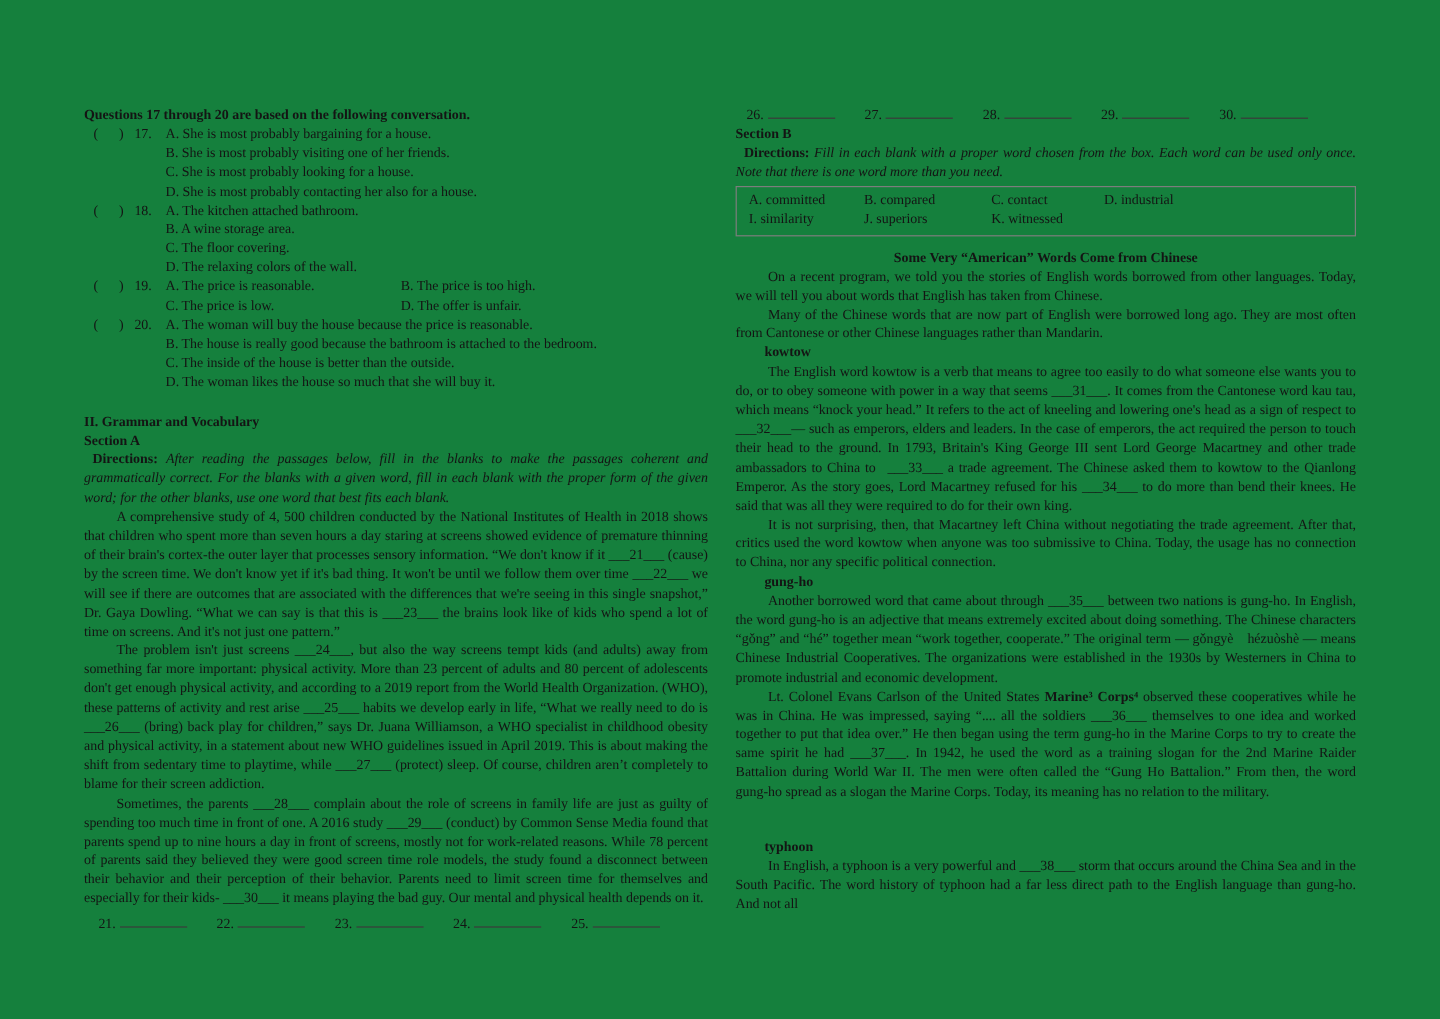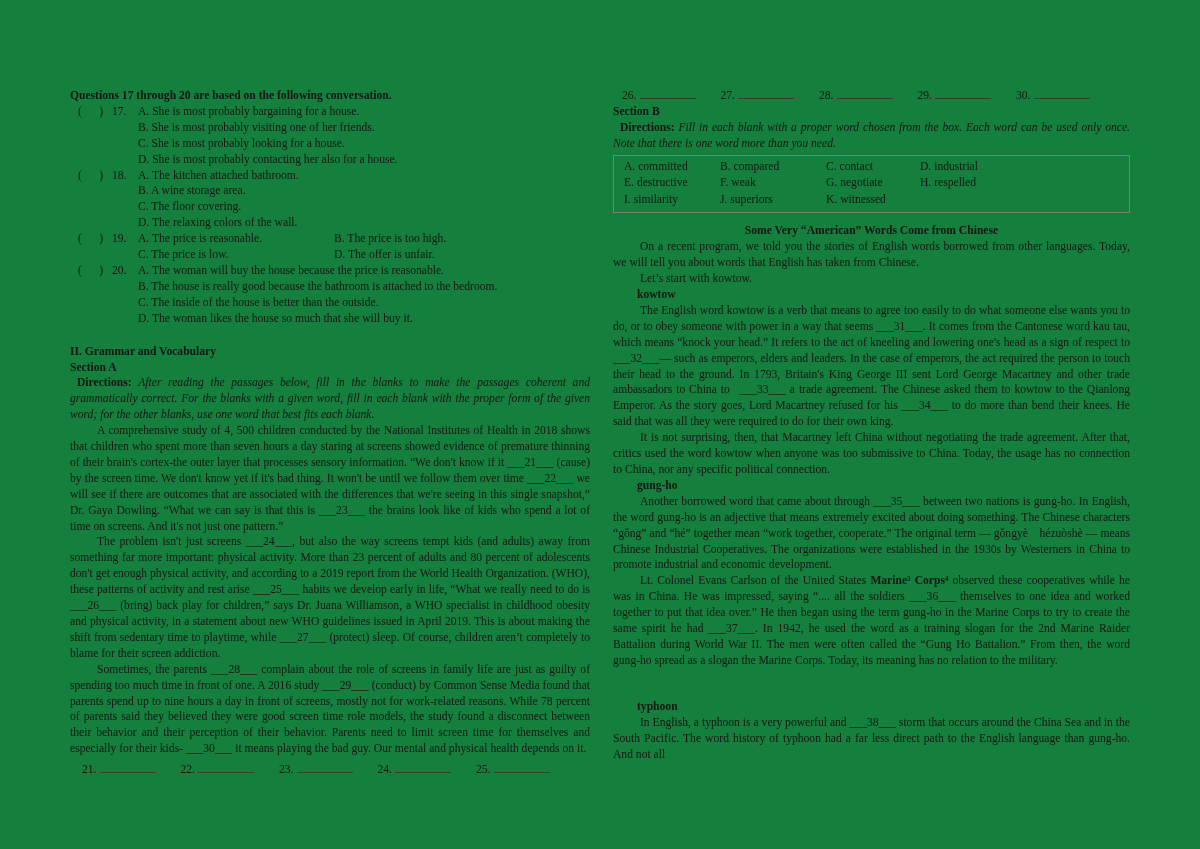--- a/index.html
+++ b/index.html
@@ -97,36 +97,30 @@
       <div class="directions"><span class="bold">Directions:</span> <span class="italic">Fill in each blank with a proper word chosen from the box. Each word can be used only once. Note that there is one word more than you need.</span></div>
 
       <div class="word-box" id="word-box">
           <div class="word-row">
             <span>A. committed</span>
             <span>B. compared</span>
             <span>C. contact</span>
             <span>D. industrial</span>
           </div>
           <div class="word-row">
-            <span>E. destructive</span>
-            <span>F. weak</span>
-            <span>G. negotiate</span>
-            <span>H. respelled</span>
-          </div>
-          <div class="word-row">
             <span>I. similarity</span>
             <span>J. superiors</span>
             <span>K. witnessed</span>
           </div>
         </div>
 
       <div class="passage-title">Some Very “American” Words Come from Chinese</div>
       <div id="passage">
           <div class="para"><span>On a recent program, we told you the stories of English words borrowed from other languages. Today, we will tell you about words that English has taken from Chinese.</span></div>
-          <div class="para"><span>Let’s start with kowtow.</span></div>
+          <div class="para"><span>Many of the Chinese words that are now part of English were borrowed long ago. They are most often from Cantonese or other Chinese languages rather than Mandarin.</span></div>
           <div class="passage-sub">kowtow</div>
           <div class="para"><span>The English word kowtow is a verb that means to agree too easily to do what someone else wants you to do, or to obey someone with power in a way that seems ___31___. It comes from the Cantonese word kau tau, which means “knock your head.” It refers to the act of kneeling and lowering one's head as a sign of respect to ___32___— such as emperors, elders and leaders. In the case of emperors, the act required the person to touch their head to the ground. In 1793, Britain's King George III sent Lord George Macartney and other trade ambassadors to China to  ___33___ a trade agreement. The Chinese asked them to kowtow to the Qianlong Emperor. As the story goes, Lord Macartney refused for his ___34___ to do more than bend their knees. He said that was all they were required to do for their own king.</span></div>
           <div class="para"><span>It is not surprising, then, that Macartney left China without negotiating the trade agreement. After that, critics used the word kowtow when anyone was too submissive to China. Today, the usage has no connection to China, nor any specific political connection.</span></div>
           <div class="passage-sub">gung-ho</div>
           <div class="para"><span>Another borrowed word that came about through ___35___ between two nations is gung-ho. In English, the word gung-ho is an adjective that means extremely excited about doing something. The Chinese characters “gǒng” and “hé” together mean “work together, cooperate.” The original term — gǒngyè hézuòshè — means Chinese Industrial Cooperatives. The organizations were established in the 1930s by Westerners in China to promote industrial and economic development.</span></div>
           <div class="para"><span>Lt. Colonel Evans Carlson of the United States </span><span class="bold">Marine³ Corps⁴</span><span> observed these cooperatives while he was in China. He was impressed, saying “.... all the soldiers ___36___ themselves to one idea and worked together to put that idea over.” He then began using the term gung-ho in the Marine Corps to try to create the same spirit he had ___37___. In 1942, he used the word as a training slogan for the 2nd Marine Raider Battalion during World War II. The men were often called the “Gung Ho Battalion.” From then, the word gung-ho spread as a slogan the Marine Corps. Today, its meaning has no relation to the military.</span></div>
           <div class="passage-sub gap-before">typhoon</div>
           <div class="para"><span>In English, a typhoon is a very powerful and ___38___ storm that occurs around the China Sea and in the South Pacific. The word history of typhoon had a far less direct path to the English language than gung-ho. And not all</span></div>
         </div>
     </div>

